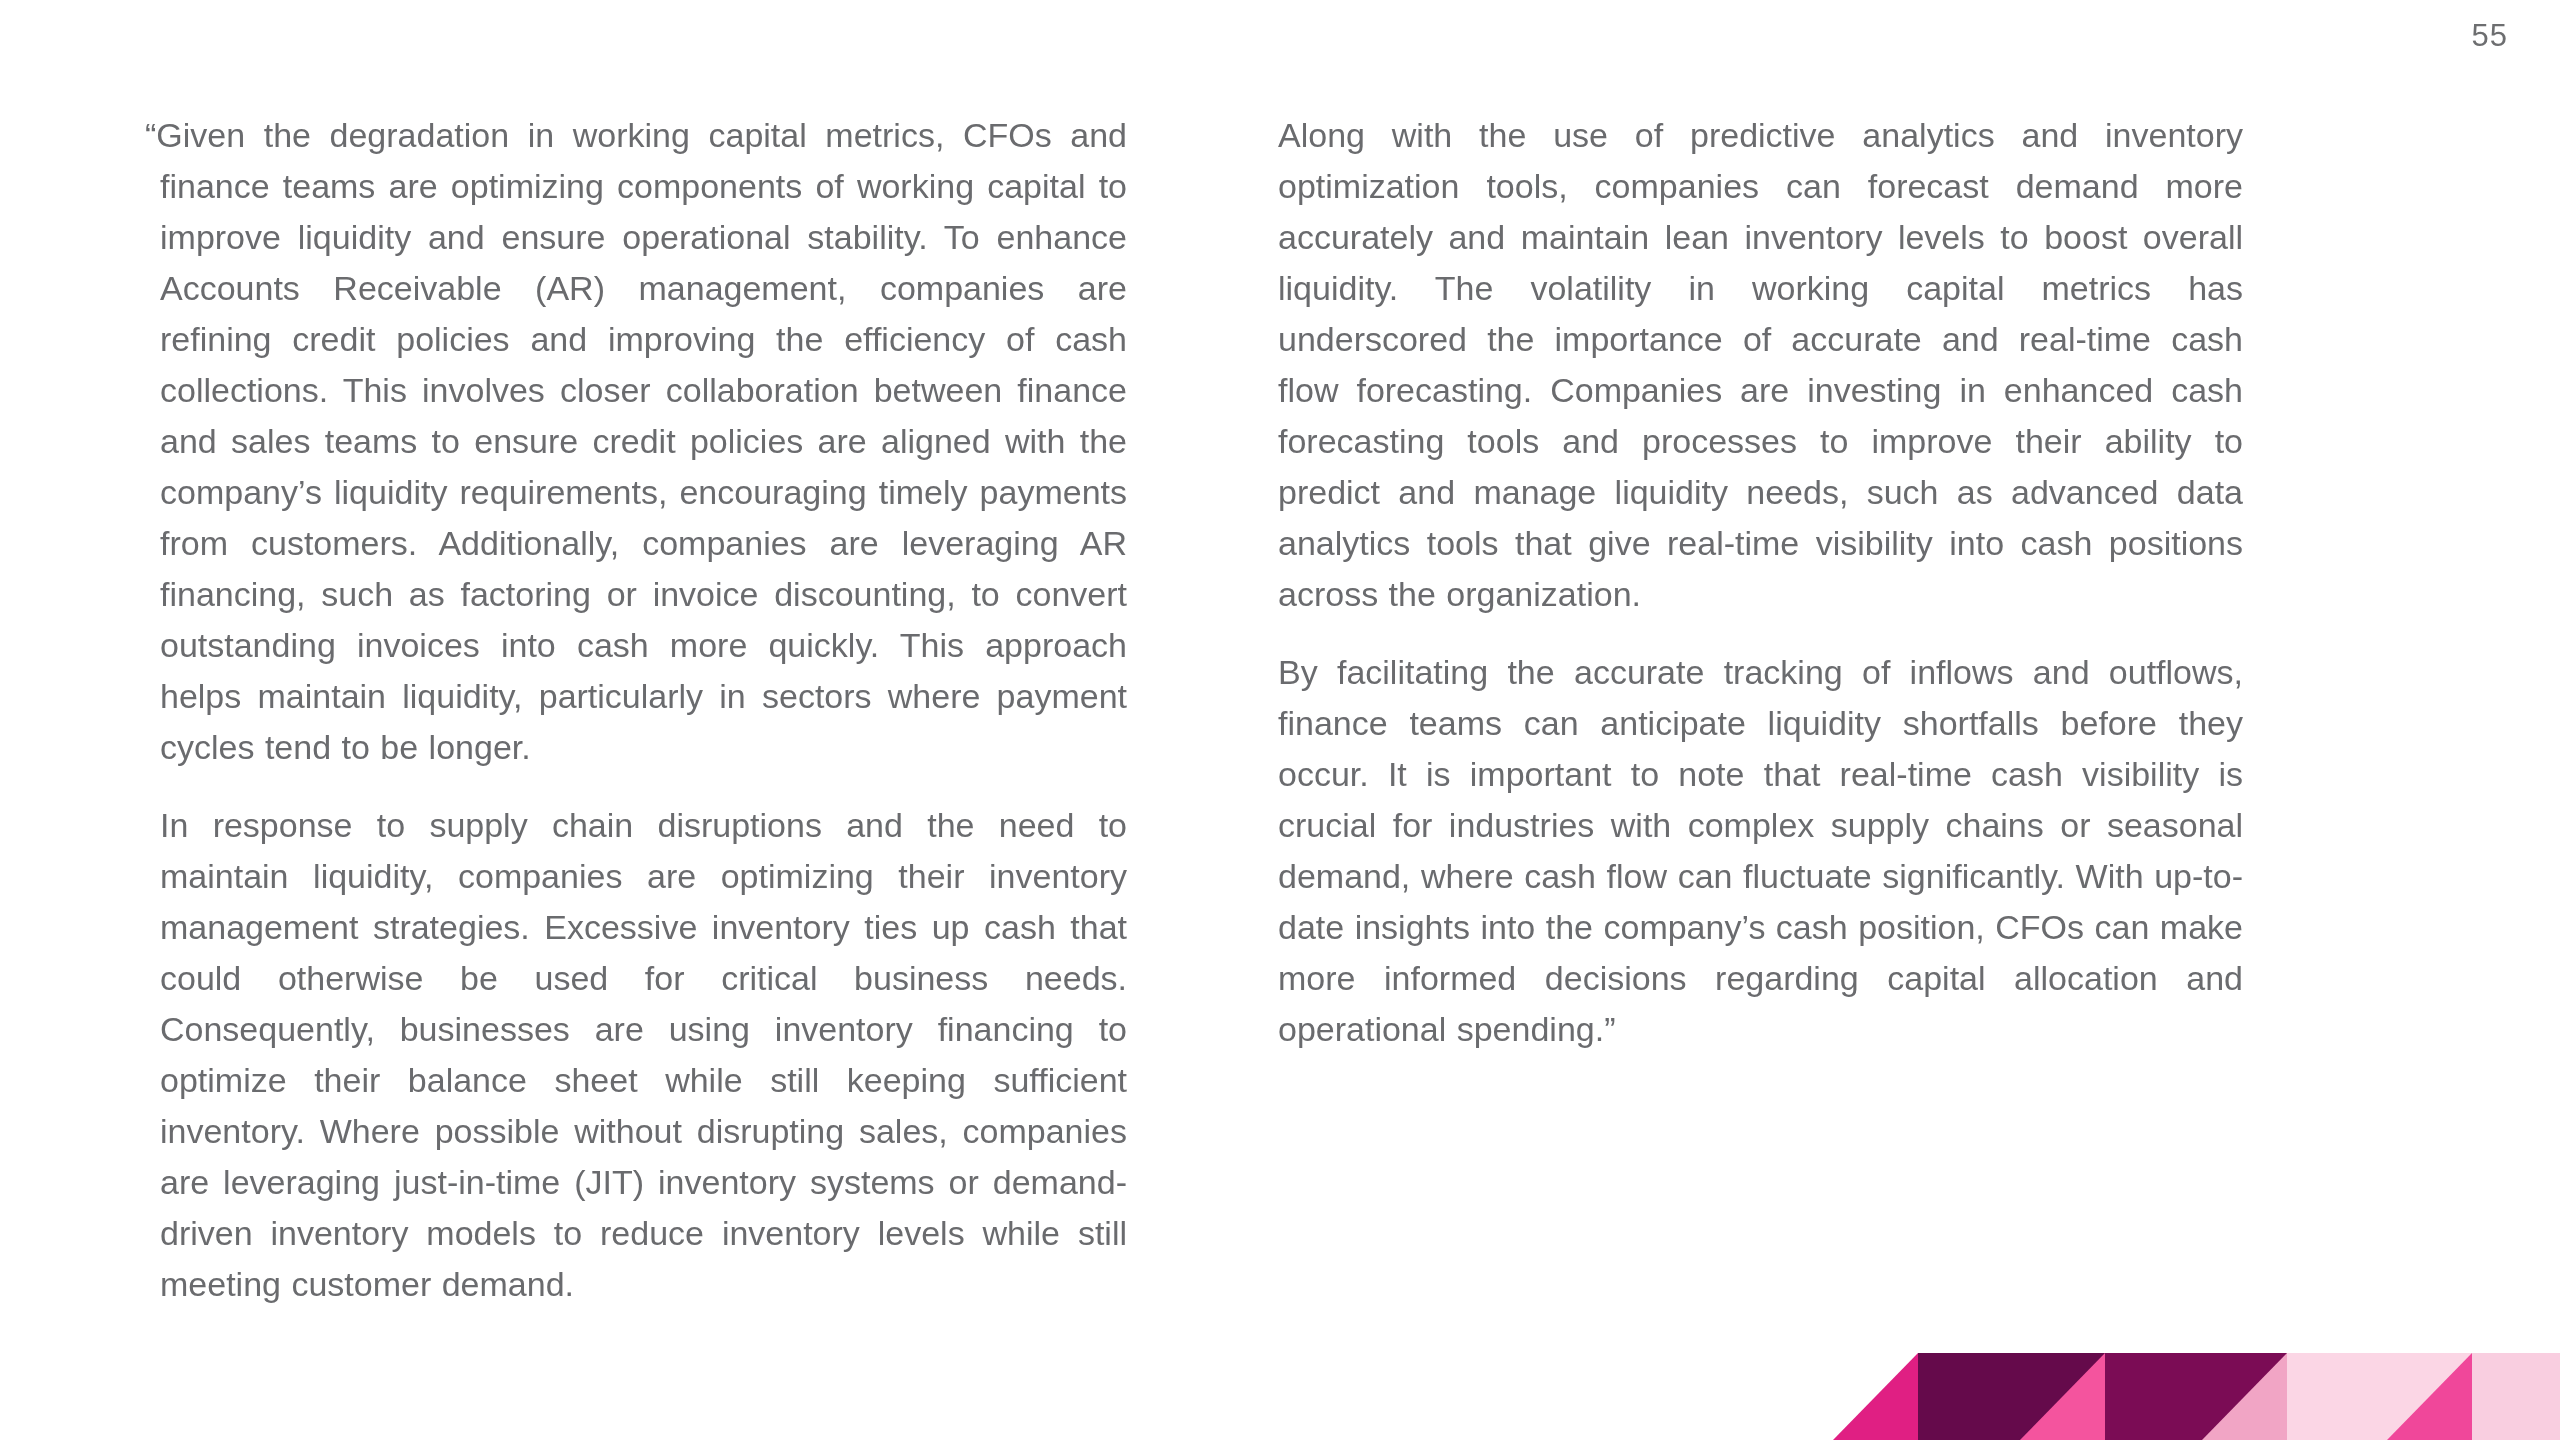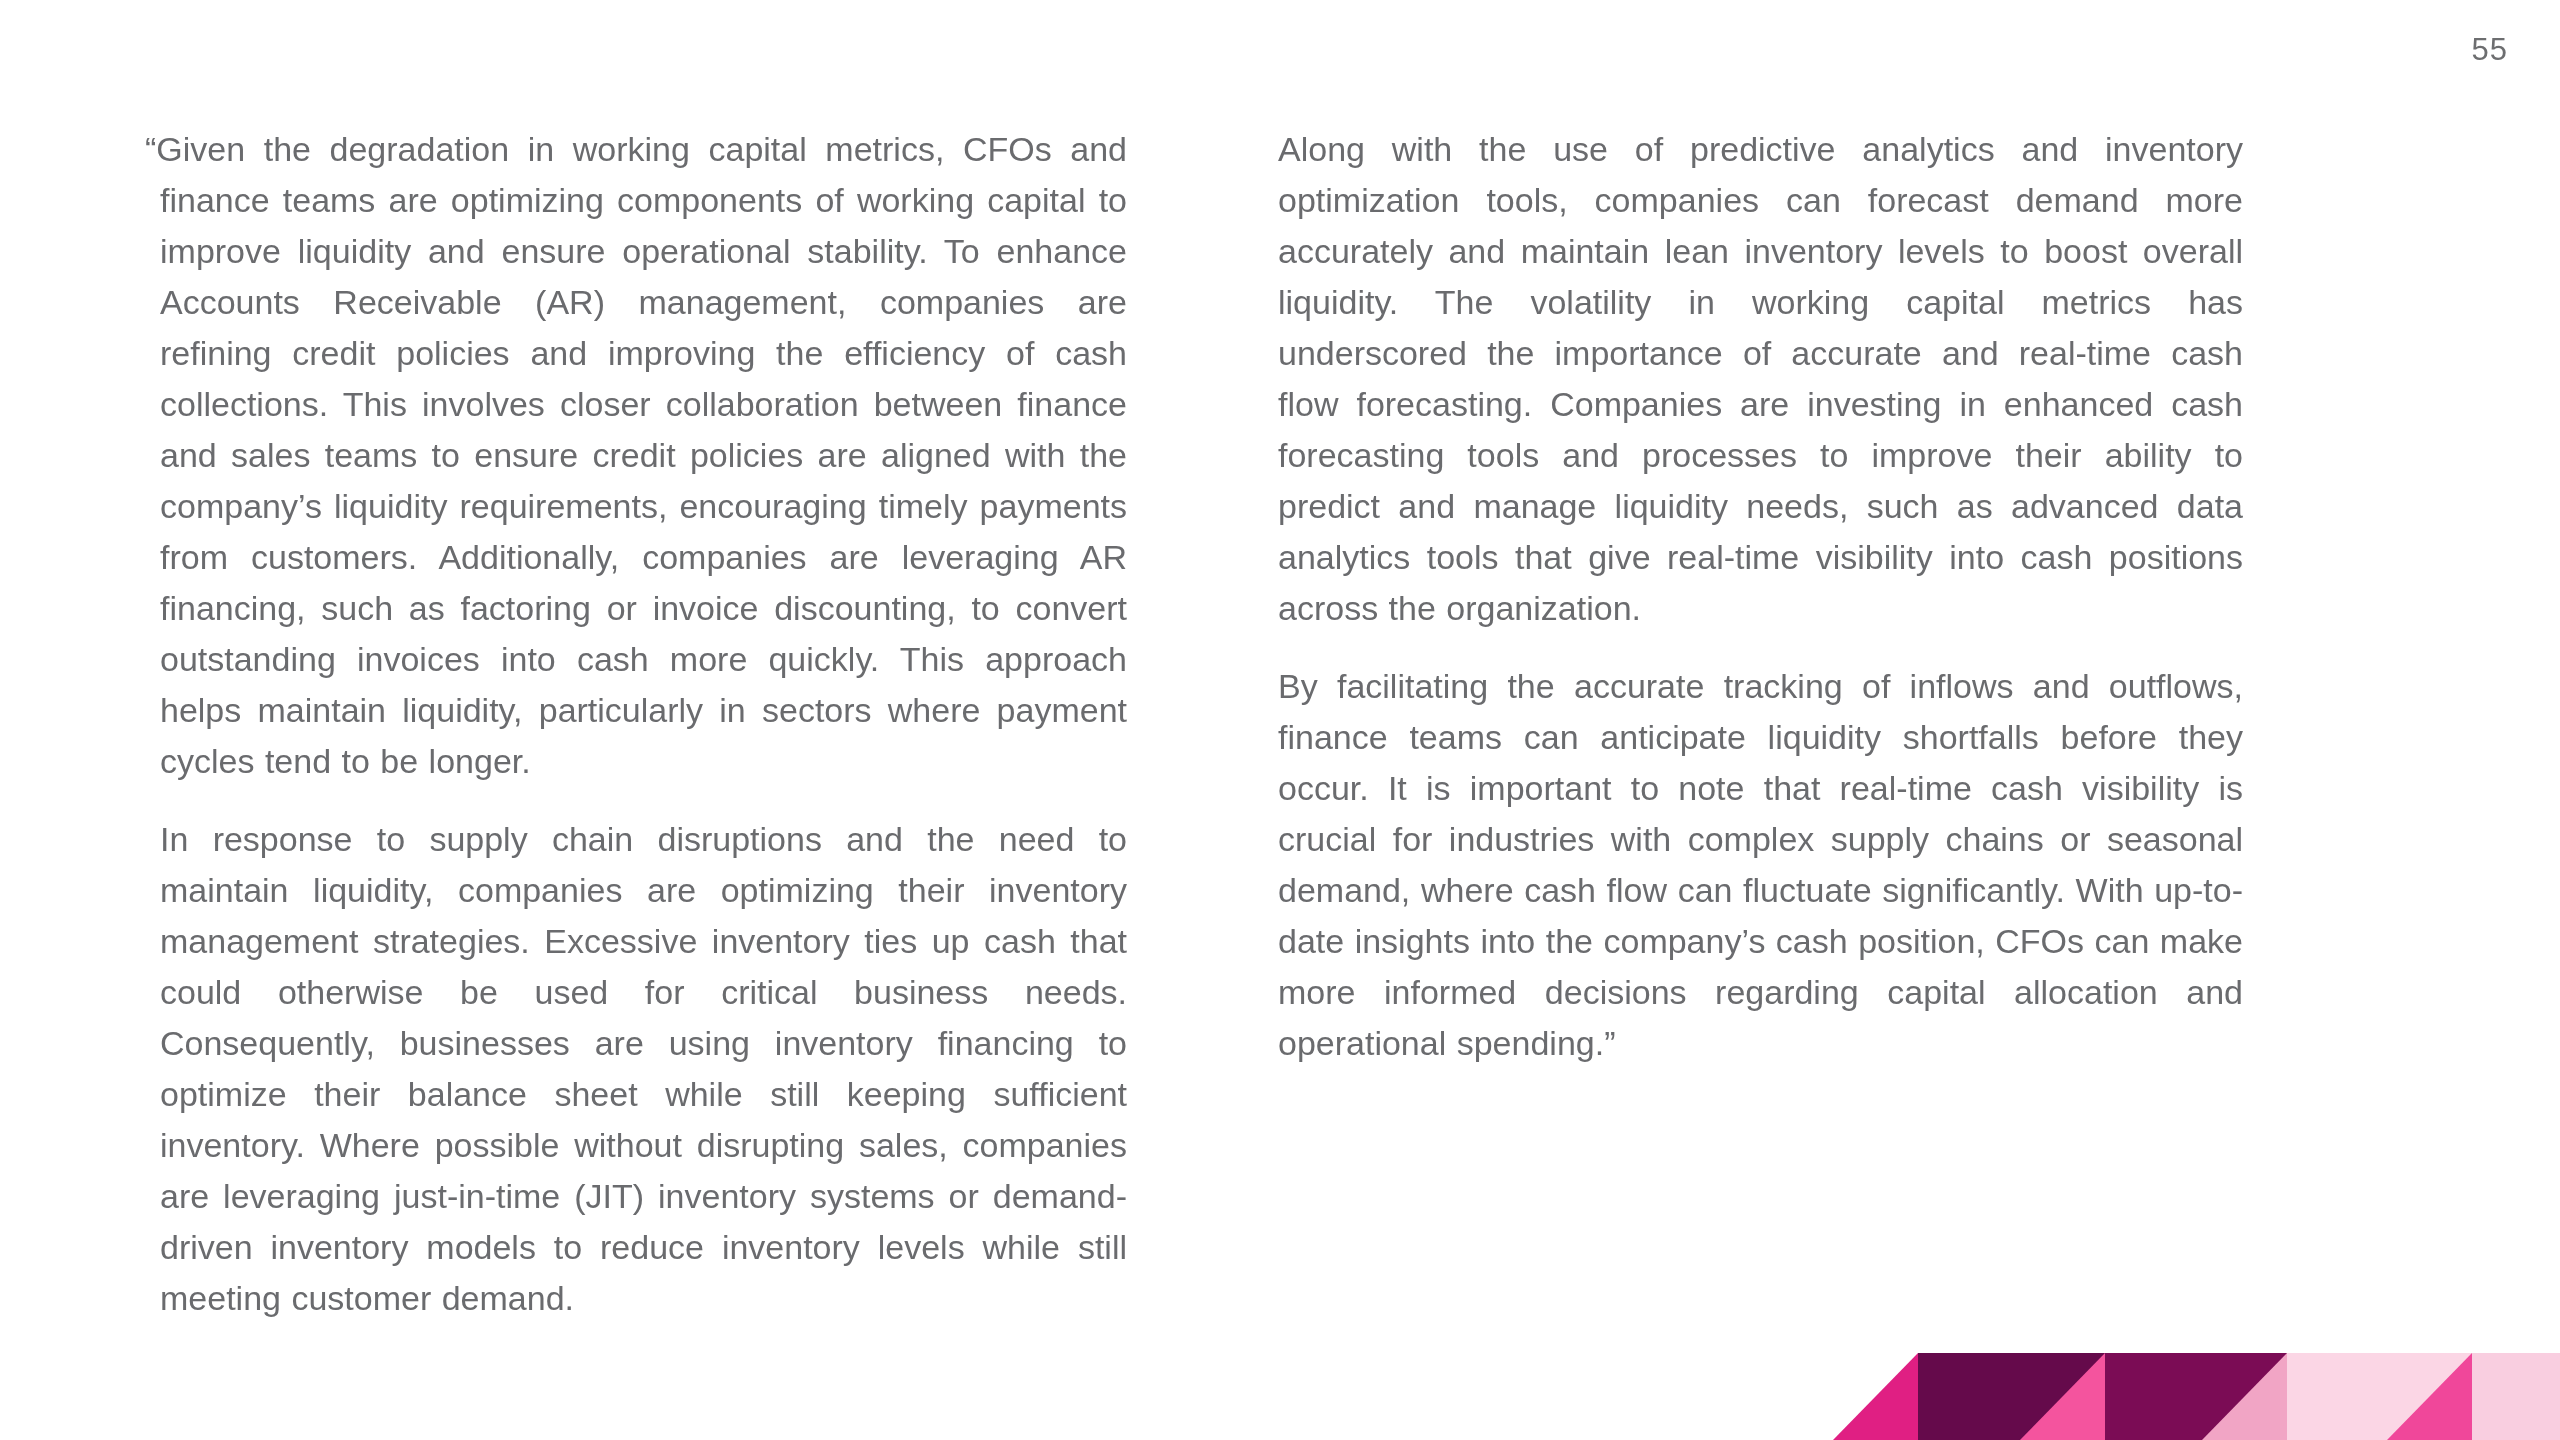--- a/index.html
+++ b/index.html
@@ -9,29 +9,29 @@
   body {
     width: 2560px;
     height: 1440px;
     background: #ffffff;
     font-family: "Liberation Sans", sans-serif;
     position: relative;
     overflow: hidden;
   }
   .page-number {
     position: absolute;
-    top: 32px;
+    top: 18px;
     right: 52px;
     font-size: 31px;
     color: #6d6e70;
     letter-spacing: 1px;
   }
   .column {
     position: absolute;
-    top: 124px;
+    top: 110px;
   }
   .column-left {
     left: 160px;
     width: 967px;
   }
   .column-right {
     left: 1278px;
     width: 965px;
   }
   .para {

